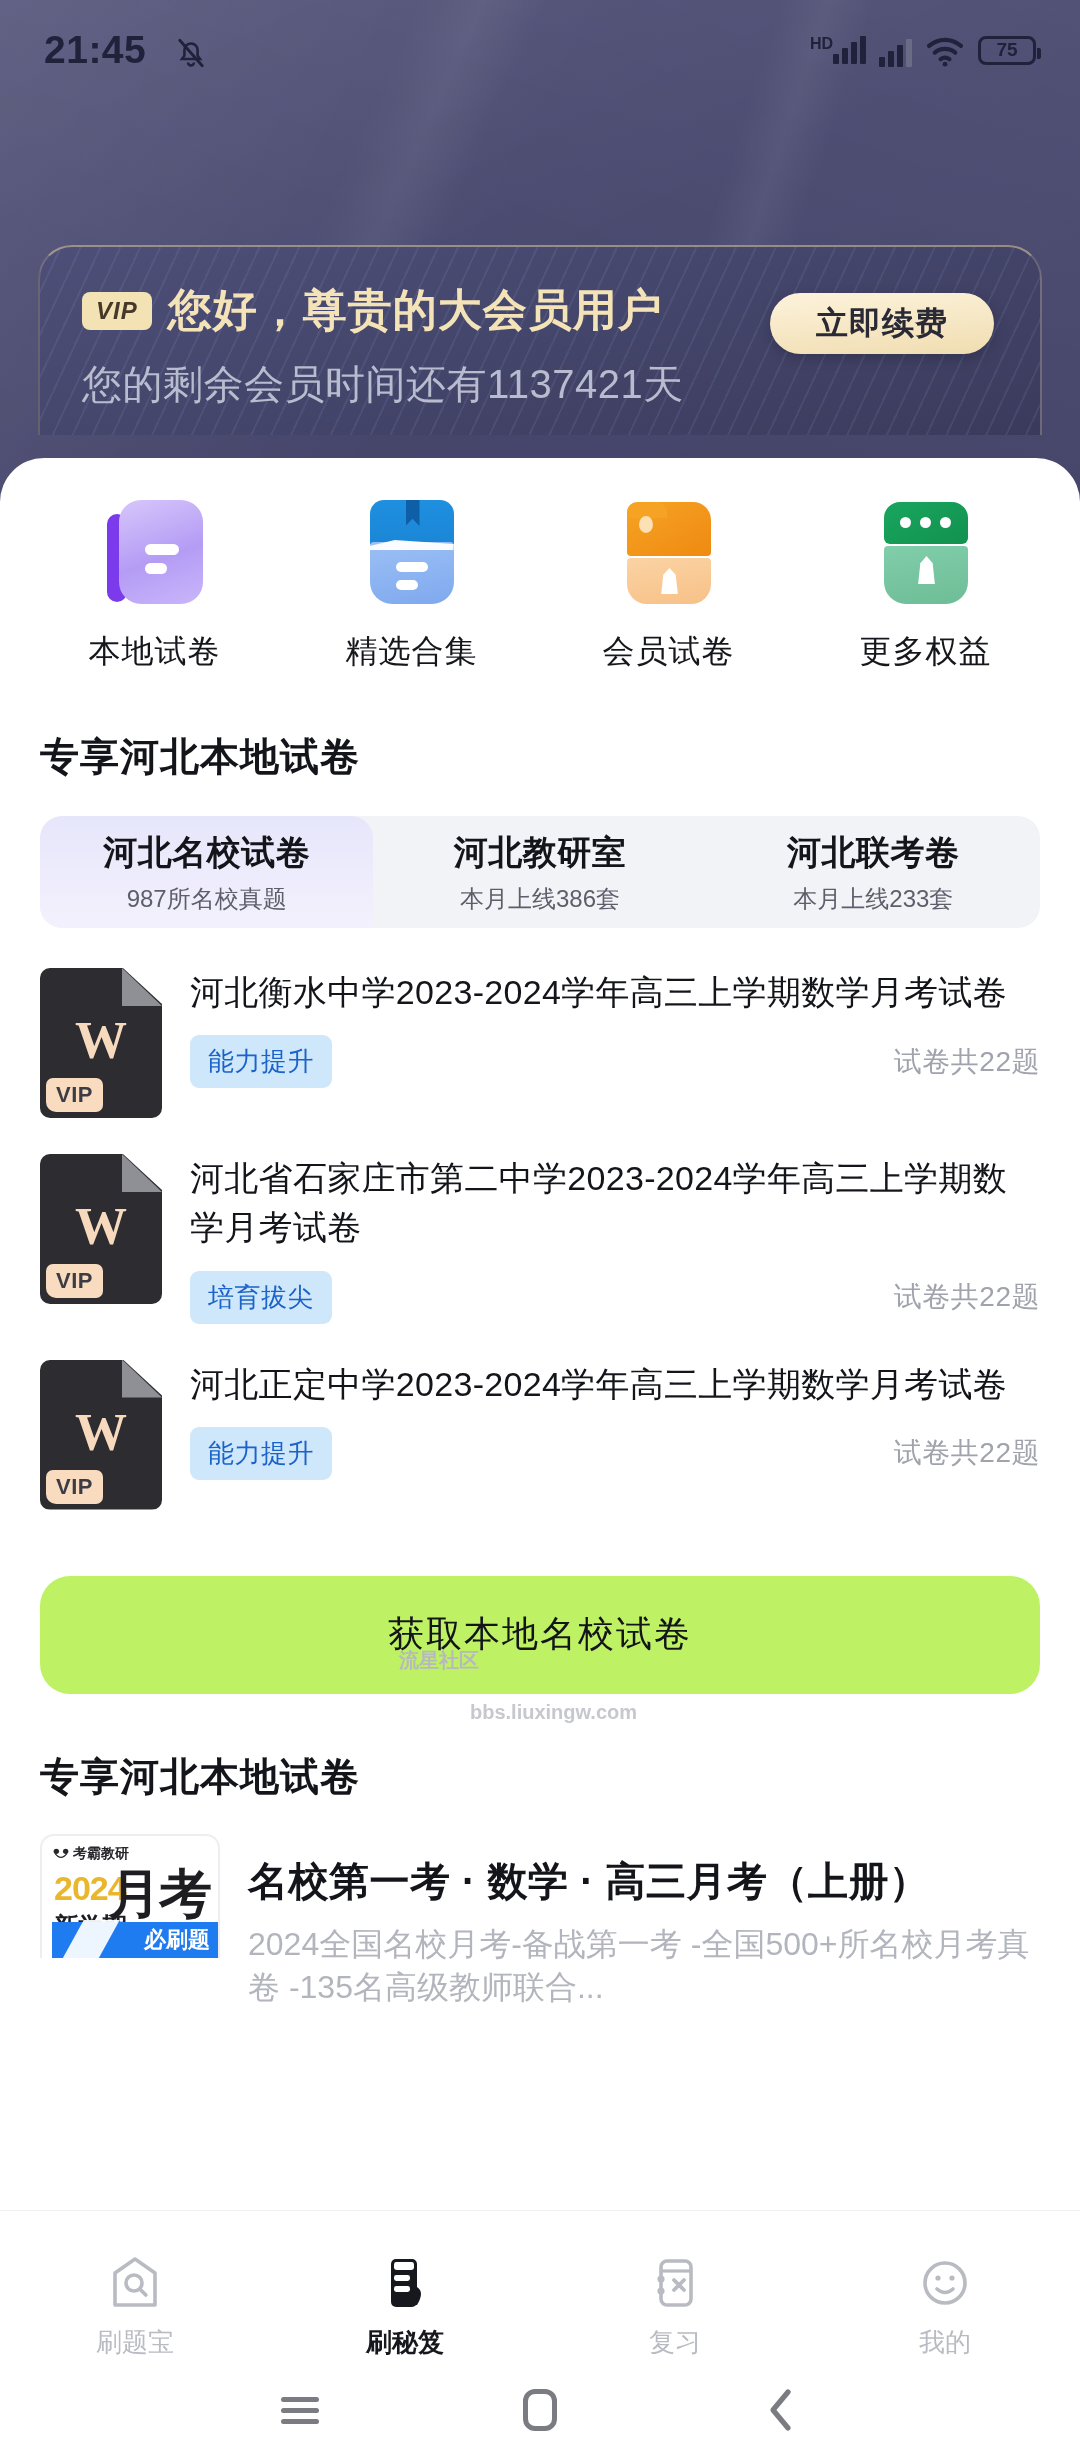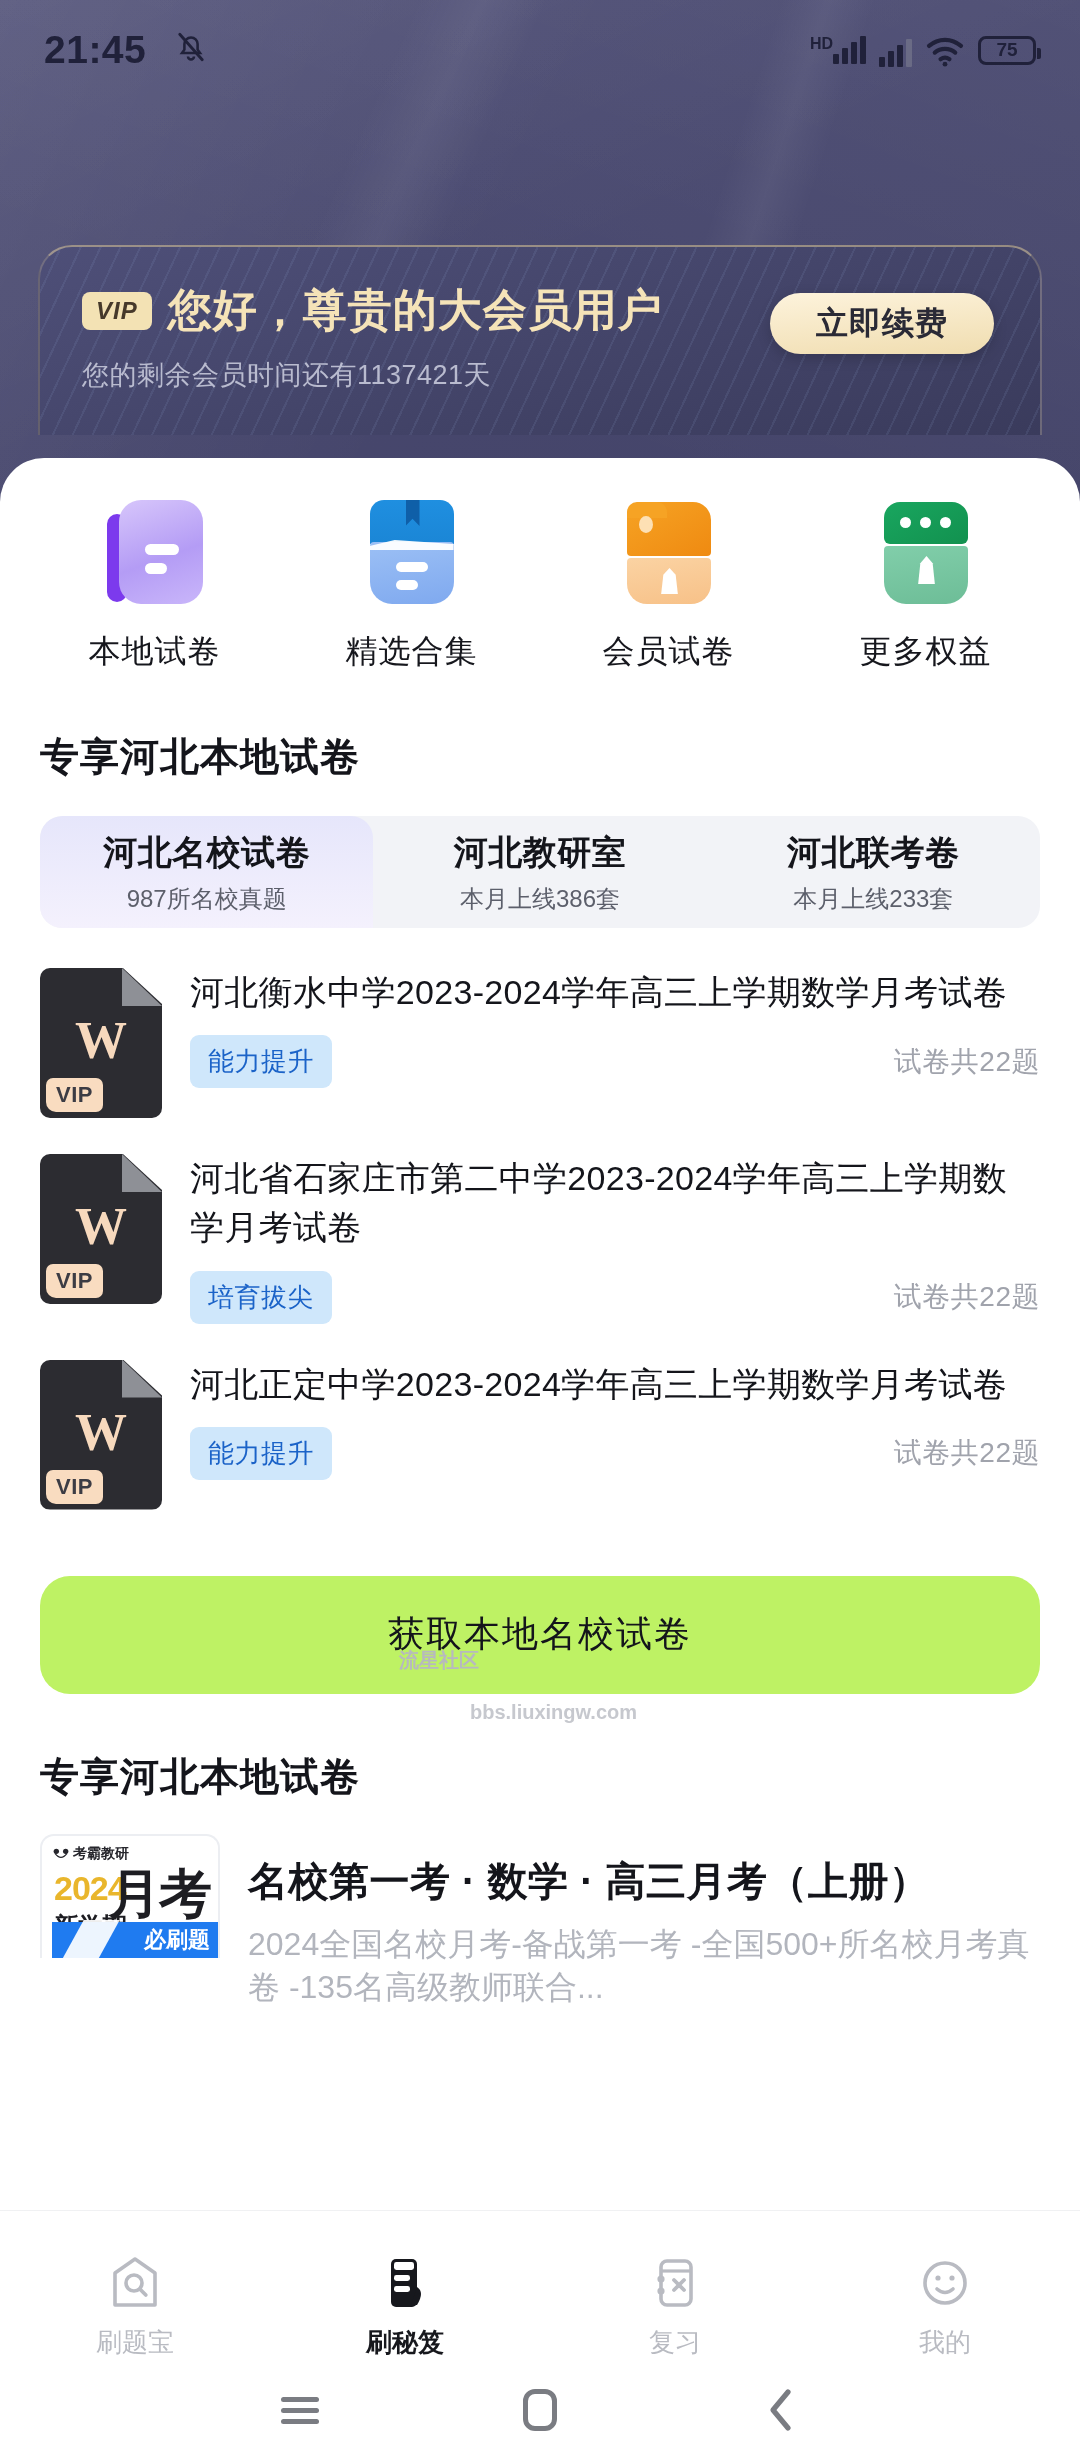--- a/index.html
+++ b/index.html
@@ -18,21 +18,21 @@
       linear-gradient(155deg, rgba(255,255,255,.05) 0%, rgba(255,255,255,0) 18%),
       linear-gradient(200deg, rgba(255,255,255,.055) 0%, rgba(255,255,255,0) 22%),
       linear-gradient(165deg,#4a4a72 0%,#414164 45%,#3b3c5e 100%);
     overflow:hidden;
   }
   
   .streak { position:absolute; background:linear-gradient(90deg,rgba(255,255,255,0),rgba(255,255,255,.055),rgba(255,255,255,0)); transform-origin:top left; pointer-events:none; }
 
   
   .statusbar { position:absolute; top:0; left:0; width:1080px; height:100px; display:flex; align-items:center; justify-content:space-between; padding:0 44px; color:#1b1c33; }
-  .sb-left { display:flex; align-items:flex-start; gap:27px; }
+  .sb-left { display:flex; align-items:flex-end; gap:27px; }
   .sb-time { font-size:39px; font-weight:600; letter-spacing:.5px; color:#20213a; }
   .sb-right { display:flex; align-items:center; gap:13px; }
   .bars { display:flex; align-items:flex-end; gap:3px; height:28px; }
   .bars i { display:block; width:6px; background:#20213a; border-radius:1px; }
   .hd { font-size:16px; font-weight:700; color:#20213a; line-height:1; margin-bottom:-4px; }
   .sig { display:flex; flex-direction:row; align-items:flex-start; }
   .batt { width:58px; height:29px; border:3px solid #20213a; border-radius:8px; display:flex; align-items:center; justify-content:center; position:relative; }
   .batt:after { content:""; position:absolute; right:-8px; top:9px; width:4px; height:11px; background:#20213a; border-radius:0 2px 2px 0; }
   .batt span { font-size:19px; font-weight:600; color:#20213a; }
 
@@ -46,21 +46,21 @@
     border-top:2px solid rgba(226,206,160,.55);
     border-left:2px solid rgba(226,206,160,.25);
     border-right:2px solid rgba(226,206,160,.25);
     overflow:hidden;
   }
   .vip-hatch { position:absolute; inset:0; background:repeating-linear-gradient(115deg, rgba(150,175,220,.11) 0 2px, rgba(0,0,0,0) 2px 18px); }
   .vip-inner { position:absolute; left:42px; top:34px; }
   .vip-line1 { display:flex; align-items:center; gap:16px; }
   .vip-badge { background:#f3e2b4; color:#46392a; font-size:24px; font-weight:800; letter-spacing:1px; padding:5px 14px; border-radius:8px; font-style:italic; }
   .vip-hello { font-size:44px; font-weight:800; color:#f5e3b8; letter-spacing:1px; }
-  .vip-sub { margin-top:17px; font-size:27px; color:#b9bbcf; letter-spacing:.5px; }
+  .vip-sub { margin-top:17px; font-size:40px; color:#b9bbcf; letter-spacing:.5px; }
   .vip-btn {
     position:absolute; right:46px; top:46px; width:224px; height:61px;
     border-radius:40px; display:flex; align-items:center; justify-content:center;
     background:linear-gradient(175deg,#fdf3dc 0%,#f0ddb0 100%);
     color:#2a2a36; font-size:32px; font-weight:700; letter-spacing:1px;
     box-shadow:0 4px 14px rgba(0,0,0,.18);
   }
 
   
   .sheet { position:absolute; left:0; top:458px; width:1080px; height:1752px; background:#fff; border-radius:44px 44px 0 0; overflow:hidden; }

